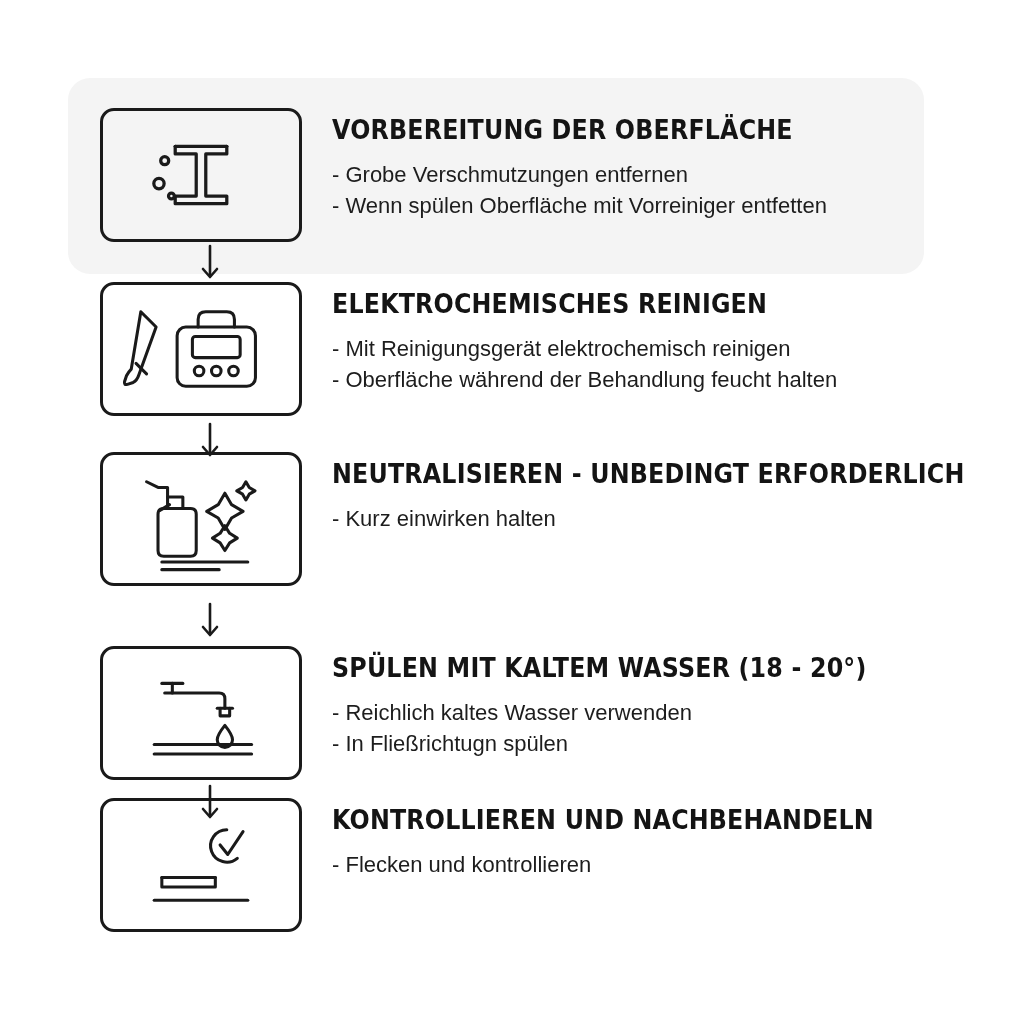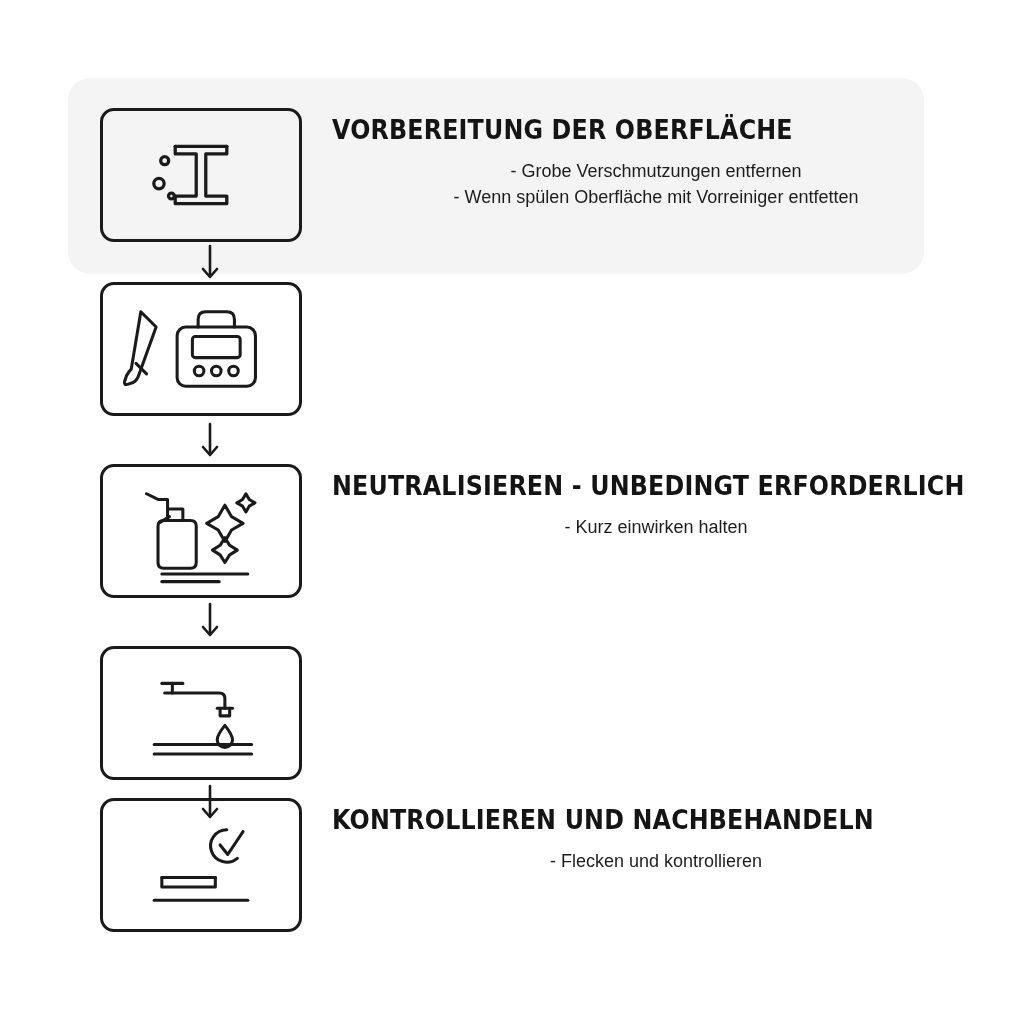--- a/index.html
+++ b/index.html
@@ -85,39 +85,38 @@
     transform: scaleX(0.88);
     transform-origin: left center;
     white-space: nowrap;
   }
 
   .bullets {
     margin-top: 16px;
   }
   .bullet {
     font-family: "Liberation Sans", sans-serif;
-    font-size: 18px;
+    font-size: 22px;
     line-height: 1.42;
     color: #1d1d1d;
     white-space: nowrap;
-    text-align: center;
   }
 
   .arrow {
     position: absolute;
     left: 198px;
     width: 24px;
     height: 40px;
   }
   .arrow svg { display: block; }
 
   
   .s0 { top: 108px; }
   .s1 { top: 282px; }
-  .s2 { top: 464px; }
+  .s2 { top: 452px; }
   .s3 { top: 646px; }
   .s4 { top: 798px; }
 
   .a0 { top: 244px; }
   .a1 { top: 422px; }
   .a2 { top: 602px; }
   .a3 { top: 784px; }
 </style>
 </head>
 <body>
@@ -171,20 +170,27 @@
             <path d="M98 44 V36 Q98 28 106 28 H128 Q136 28 136 36 V44"></path>
 
             <rect x="92" y="54" width="50" height="22" rx="3"></rect>
 
             <circle cx="99" cy="90" r="5"></circle>
             <circle cx="117" cy="90" r="5"></circle>
             <circle cx="135" cy="90" r="5"></circle>
           </g>
         </svg>
       </div>
+      <div class="step-text">
+        <div class="step-title">ELEKTROCHEMISCHES REINIGEN</div>
+        <div class="bullets">
+          <div class="bullet">- Mit Reinigungsgerät elektrochemisch reinigen</div>
+          <div class="bullet">- Oberfläche während der Behandlung feucht halten</div>
+        </div>
+      </div>
     </div>
 
     <div class="arrow a1">
       <svg width="24" height="40" viewBox="0 0 24 40" xmlns="http://www.w3.org/2000/svg">
         <g fill="none" stroke="#1a1a1a" stroke-width="2.6" stroke-linecap="round" stroke-linejoin="round">
           <path d="M12 2 V32"></path>
           <path d="M5 25 L12 33 L19 25"></path>
         </g>
       </svg>
     </div>
@@ -238,20 +244,27 @@
             <path d="M118 62 H134"></path>
             <path d="M121 62 V70 H131 V62"></path>
 
             <path d="M126 80 q-8 10 -8 15 a8 8 0 0 0 16 0 q0 -5 -8 -15 z"></path>
 
             <path d="M52 100 H154"></path>
             <path d="M52 110 H154"></path>
           </g>
         </svg>
       </div>
+      <div class="step-text">
+        <div class="step-title">SPÜLEN MIT KALTEM WASSER (18 - 20°)</div>
+        <div class="bullets">
+          <div class="bullet">- Reichlich kaltes Wasser verwenden</div>
+          <div class="bullet">- In Fließrichtugn spülen</div>
+        </div>
+      </div>
     </div>
 
     <div class="arrow a3">
       <svg width="24" height="40" viewBox="0 0 24 40" xmlns="http://www.w3.org/2000/svg">
         <g fill="none" stroke="#1a1a1a" stroke-width="2.6" stroke-linecap="round" stroke-linejoin="round">
           <path d="M12 2 V32"></path>
           <path d="M5 25 L12 33 L19 25"></path>
         </g>
       </svg>
     </div>

